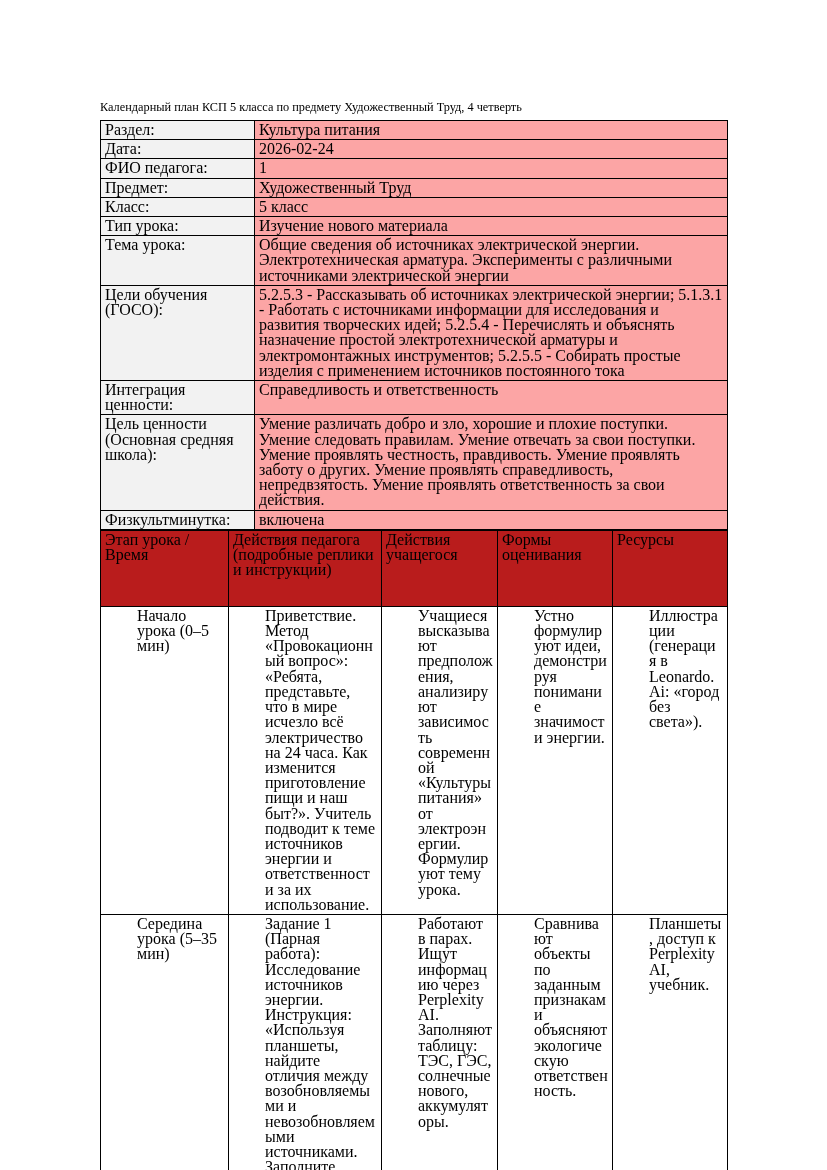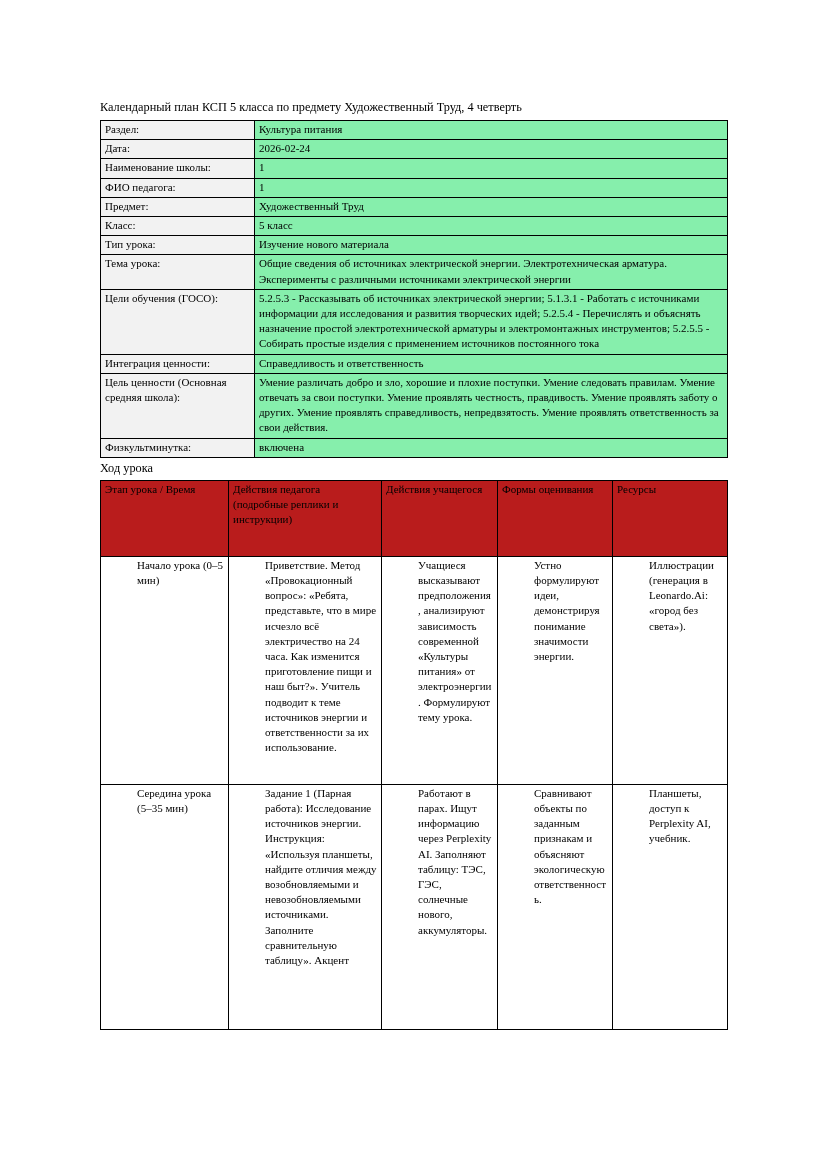--- a/index.html
+++ b/index.html
@@ -26,41 +26,41 @@
   .doc-title {
     font-size: 12.3px;
     line-height: 15px;
     margin: 0 0 5px 0;
     white-space: nowrap;
   }
   table {
     border-collapse: collapse;
     width: 627px;
     table-layout: fixed;
-    font-size: 11px;
+    font-size: 16px;
     line-height: 15.2px;
   }
   table td, table th {
     border: 1px solid #000000;
     padding: 1px 4px 2px 4px;
     vertical-align: top;
     text-align: left;
     font-weight: normal;
     word-wrap: break-word;
     overflow-wrap: break-word;
     hyphens: none;
   }
   
   #info-table col.c-label { width: 154px; }
   #info-table col.c-value { width: 473px; }
   #info-table td.label {
     background: #f2f2f2;
   }
   #info-table td.value {
-    background: #86efac;
+    background: #fca5a5;
   }
   .section-caption {
     font-size: 12.3px;
     line-height: 15px;
     margin: 3px 0 4px 0;
   }
   
   #flow-table col.c1 { width: 128px; }
   #flow-table col.c2 { width: 153px; }
   #flow-table col.c3 { width: 116px; }
@@ -95,24 +95,20 @@
     <tbody>
       <tr>
         <td class="label">Раздел:</td>
         <td class="value">Культура питания</td>
       </tr>
       <tr>
         <td class="label">Дата:</td>
         <td class="value">2026-02-24</td>
       </tr>
       <tr>
-        <td class="label">Наименование школы:</td>
-        <td class="value">1</td>
-      </tr>
-      <tr>
         <td class="label">ФИО педагога:</td>
         <td class="value">1</td>
       </tr>
       <tr>
         <td class="label">Предмет:</td>
         <td class="value">Художественный Труд</td>
       </tr>
       <tr>
         <td class="label">Класс:</td>
         <td class="value">5 класс</td>
@@ -137,21 +133,20 @@
         <td class="label">Цель ценности (Основная средняя школа):</td>
         <td class="value">Умение различать добро и зло, хорошие и плохие поступки. Умение следовать правилам. Умение отвечать за свои поступки. Умение проявлять честность, правдивость. Умение проявлять заботу о других. Умение проявлять справедливость, непредвзятость. Умение проявлять ответственность за свои действия.</td>
       </tr>
       <tr>
         <td class="label">Физкультминутка:</td>
         <td class="value">включена</td>
       </tr>
     </tbody>
   </table>
 
-  <p class="section-caption">Ход урока</p>
 
   <table id="flow-table">
     <colgroup>
       <col class="c1">
         <col class="c2">
         <col class="c3">
         <col class="c4">
         <col class="c5">
     </colgroup>
     <thead>

